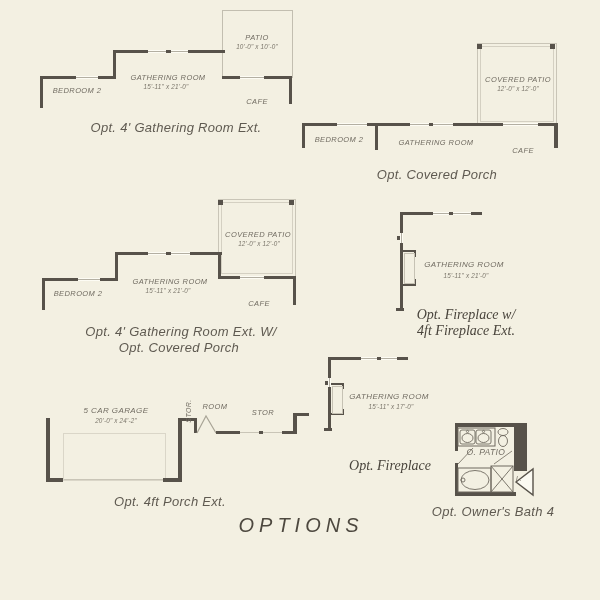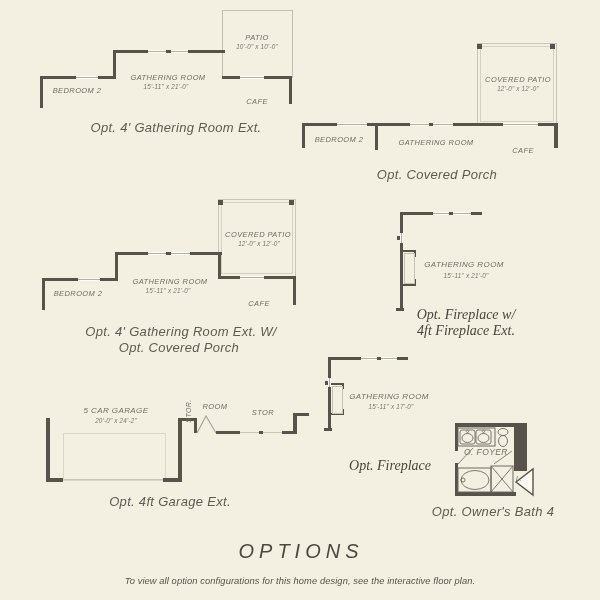--- a/index.html
+++ b/index.html
@@ -156,21 +156,21 @@
     <div class="lw" style="left:240px;top:432px;width:42px;height:1px;"></div>
     <div class="wtick" style="left:259px;top:431px;width:4px;height:3px;"></div>
     <div class="w" style="left:282px;top:431px;width:15px;height:3px;"></div>
     <div class="w" style="left:293px;top:413px;width:4px;height:21px;"></div>
     <div class="w" style="left:293px;top:413px;width:16px;height:3px;"></div>
     <div class="lbl" style="left:116px;top:410px;font-size:8px;">5 CAR GARAGE</div>
     <div class="dim" style="left:116px;top:420px;">20'-0" x 24'-2"</div>
     <div class="vlbl" style="left:188px;top:411px;">STOR.</div>
     <div class="lbl" style="left:215px;top:406px;">ROOM</div>
     <div class="lbl" style="left:263px;top:412px;">STOR</div>
-    <div class="cap" style="left:170px;top:501px;">Opt. 4ft Garage Ext.</div>
+    <div class="cap" style="left:170px;top:501px;">Opt. 4ft Porch Ext.</div>
   </div>
 
   <div>
     <div class="w" style="left:328px;top:357px;width:33px;height:3px;"></div>
     <div class="win" style="left:361px;top:357px;width:36px;"></div>
     <div class="wtick" style="left:377px;top:357px;width:4px;height:3px;"></div>
     <div class="w" style="left:397px;top:357px;width:11px;height:3px;"></div>
     <div class="w" style="left:328px;top:357px;width:3px;height:74px;"></div>
     <div class="winv" style="left:328px;top:378px;height:9px;"></div>
     <div class="wtick" style="left:325px;top:381px;width:3px;height:4px;"></div>
@@ -204,21 +204,20 @@
       <ellipse cx="53" cy="23" rx="4.5" ry="5.5" fill="none" stroke="#6e695f" stroke-width="0.9"></ellipse>
       <rect x="8" y="50" width="33" height="24" fill="none" stroke="#6e695f" stroke-width="1"></rect>
       <ellipse cx="25" cy="62" rx="14" ry="9.5" fill="none" stroke="#6e695f" stroke-width="0.9"></ellipse>
       <circle cx="13" cy="62" r="2" fill="none" stroke="#6e695f" stroke-width="0.9"></circle>
       <rect x="41" y="48" width="22" height="26" fill="none" stroke="#6e695f" stroke-width="1"></rect>
       <line x1="41" y1="48" x2="63" y2="74" stroke="#6e695f" stroke-width="0.9"></line>
       <line x1="63" y1="48" x2="41" y2="74" stroke="#6e695f" stroke-width="0.9"></line>
       <line x1="44" y1="46" x2="62" y2="33" stroke="#8a8578" stroke-width="1"></line>
       <polygon points="66,64 83,51 83,77" fill="#fbfaf2" stroke="#57524a" stroke-width="1.4"></polygon>
     </svg>
-    <div class="lbl" style="left:486px;top:452px;font-size:8.5px;">O. FOYER</div>
+    <div class="lbl" style="left:486px;top:452px;font-size:8.5px;">O. PATIO</div>
     <div class="lbl" style="left:519px;top:478px;font-size:6.5px;">L.</div>
     <div class="cap" style="left:493px;top:511px;">Opt. Owner's Bath 4</div>
   </div>
 
-  <div class="pagetitle" style="left:301px;top:551px;">OPTIONS</div>
-  <div class="footer" style="left:300px;top:581px;">To view all option configurations for this home design, see the interactive floor plan.</div>
+  <div class="pagetitle" style="left:301px;top:525px;">OPTIONS</div>
 
 </div>
 
 </body></html>

